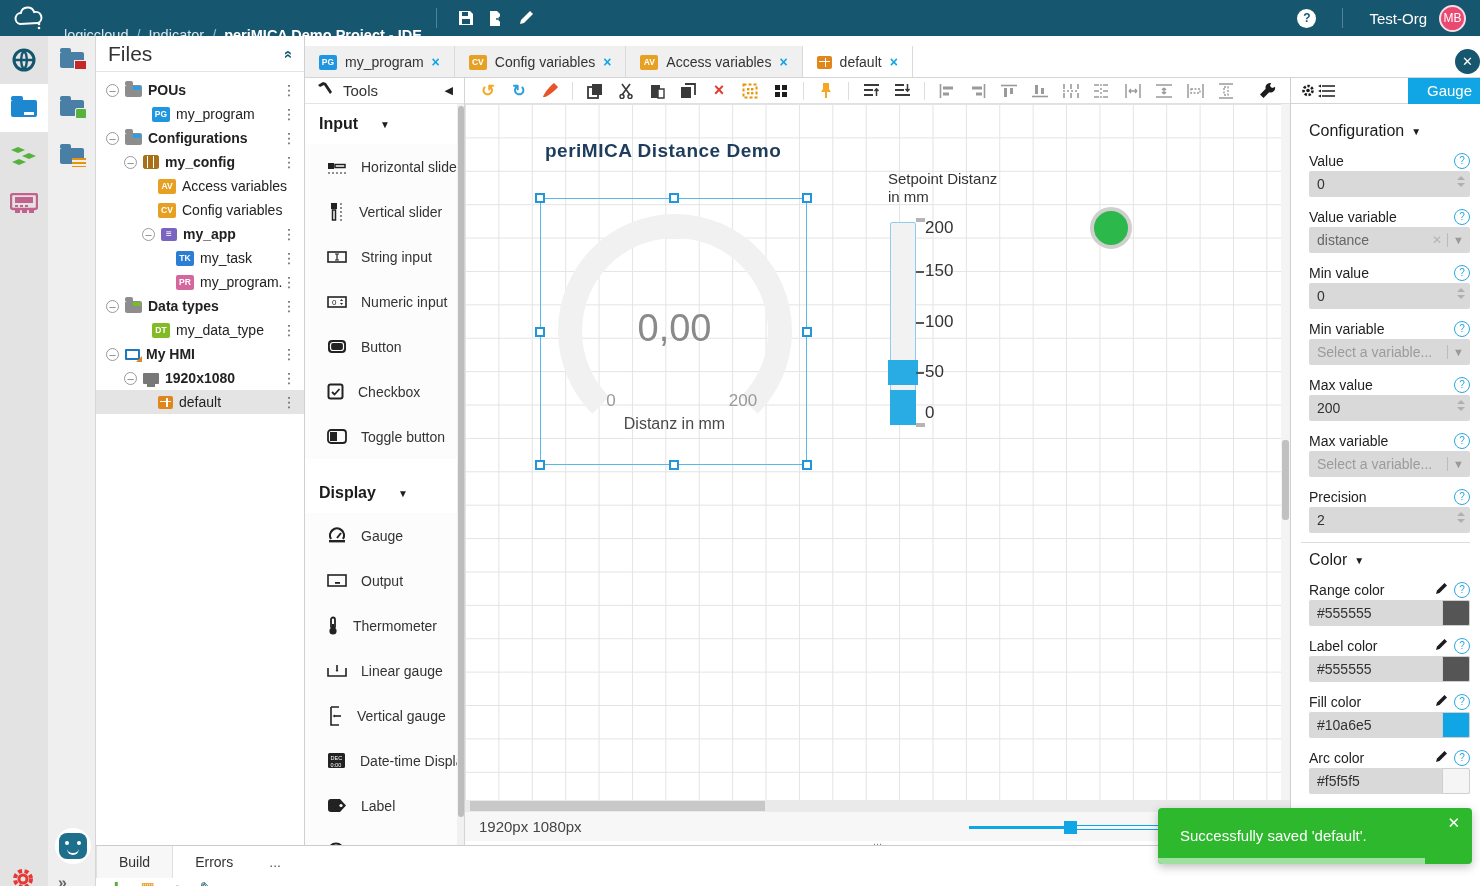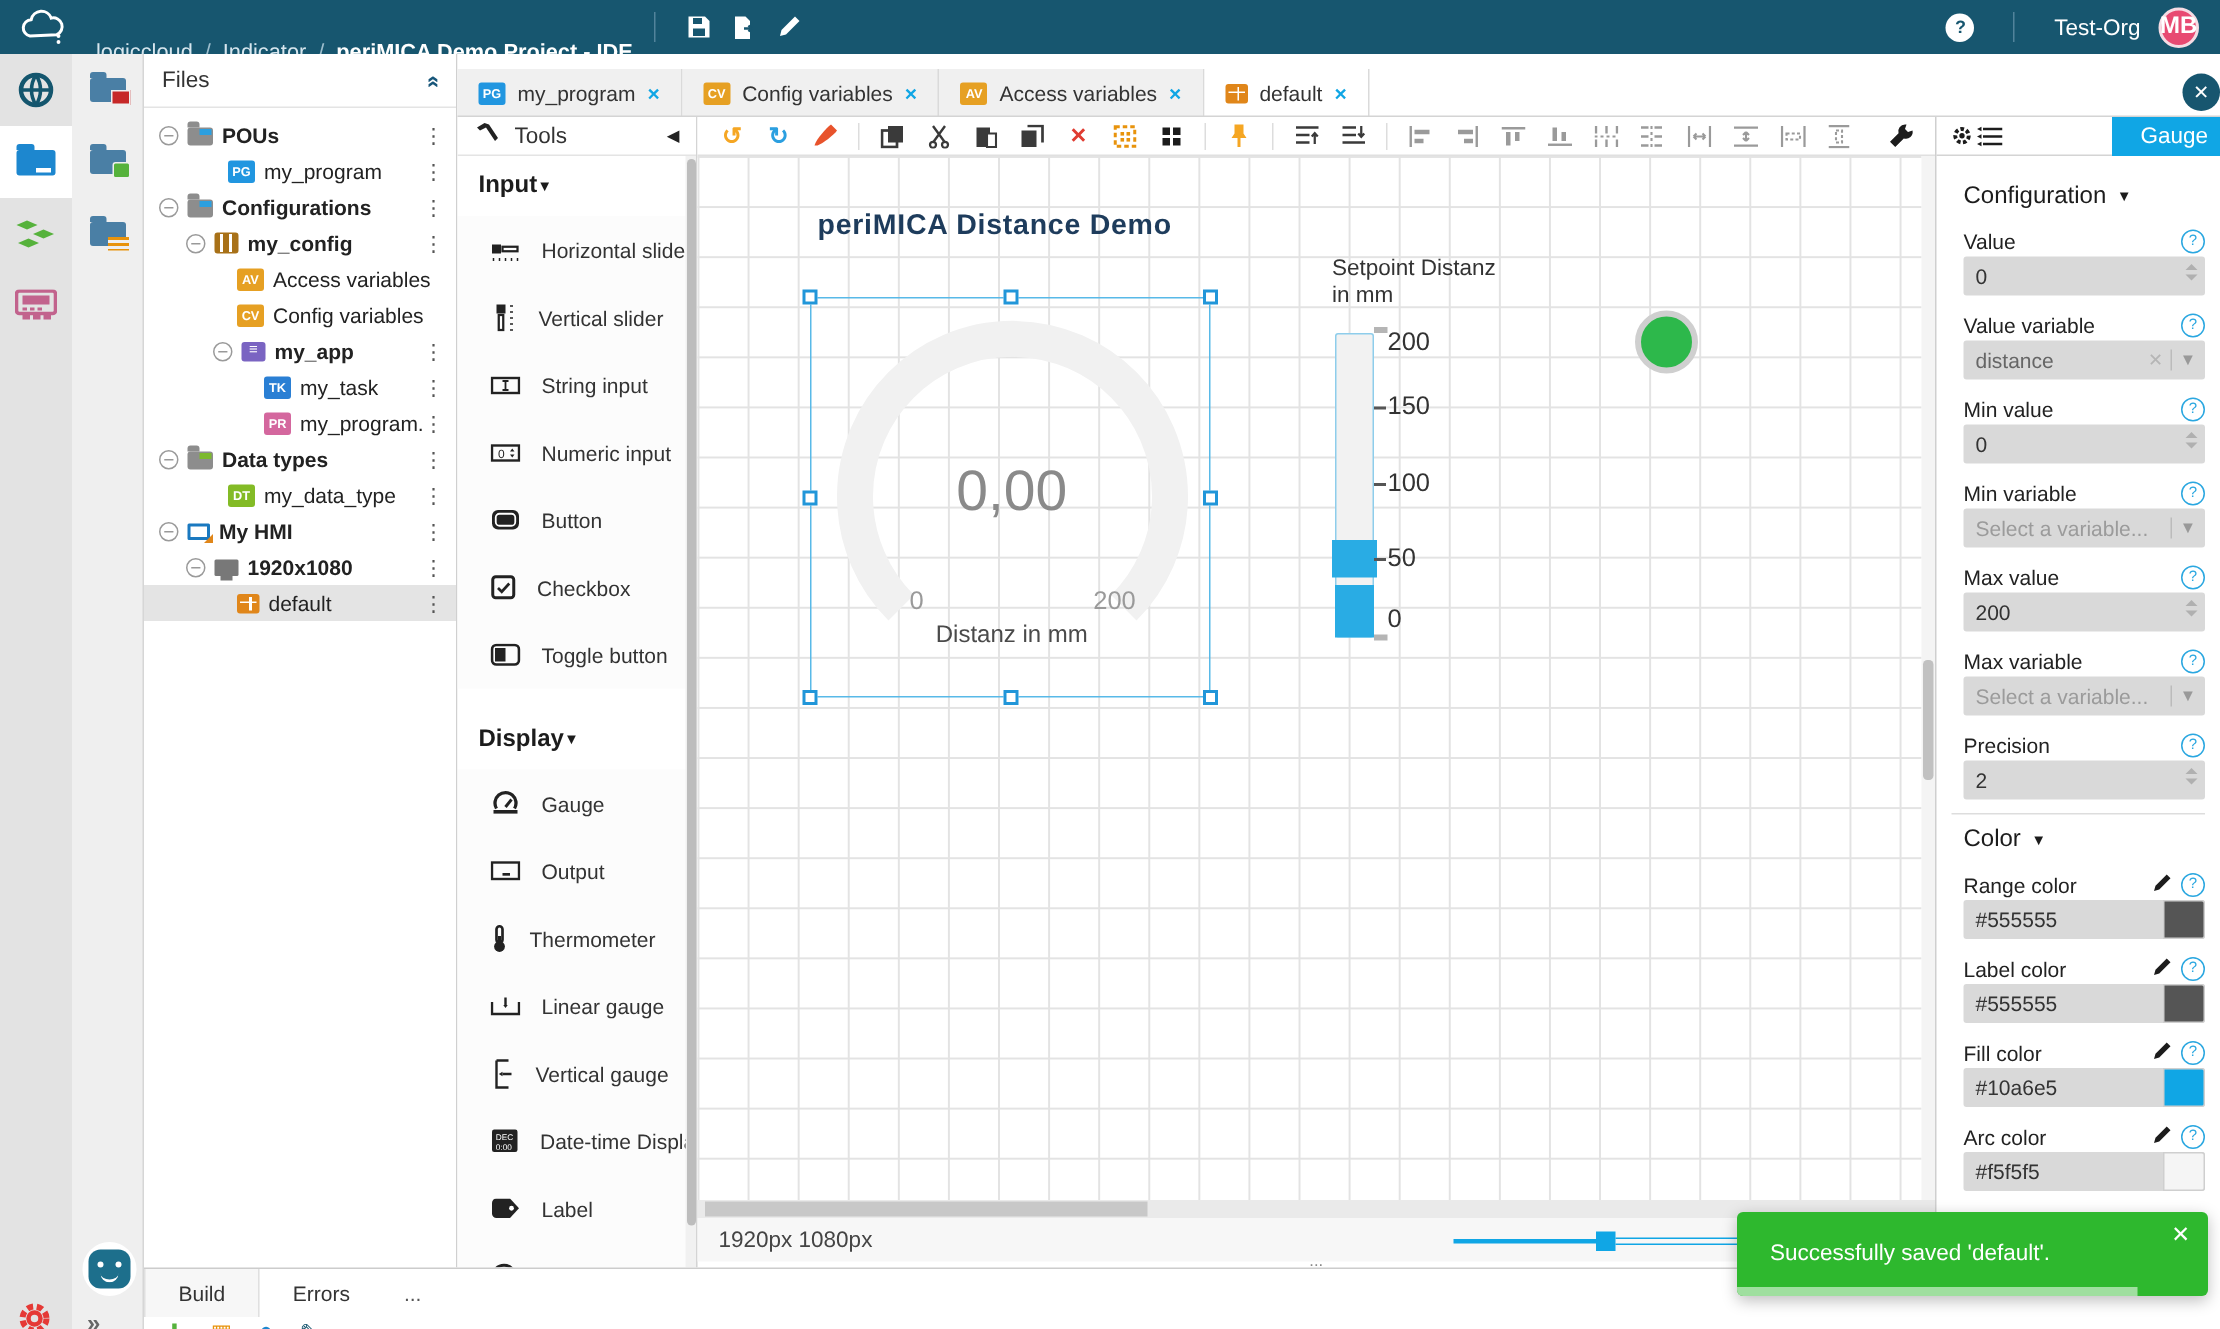--- a/index.html
+++ b/index.html
@@ -11,34 +11,34 @@
   .logo { margin-left:12px; display:flex; align-items:center; }
   .crumbs { margin-left:18px; display:flex; align-items:center; gap:8px; font-size:14.5px;margin-top:34px; }
   .crumb { color:#d7e6ee; }
   .crumb.last { color:#fff; font-weight:600; }
   .crumb-sep { color:#9dbecd; }
   .tb-div { width:1px; height:20px; background:#52839b; margin:0 14px; }
   .tb-ic { width:30px; height:24px; display:flex; align-items:center; justify-content:center; cursor:pointer; }
   .topbar-right { margin-left:auto; display:flex; align-items:center; gap:12px; margin-right:14px; }
   .help-circle { width:19px; height:19px; border-radius:50%; background:#fff; color:#17566f; font-weight:bold; font-size:12px; display:flex; align-items:center; justify-content:center; }
   .org-name { font-size:15px; color:#fff; }
-  .avatar { width:27px; height:27px; border-radius:50%; background:#e84a72; border:2px solid #f6dce4; color:#fff; font-size:16px; font-weight:bold; display:flex; align-items:center; justify-content:center; }
+  .avatar { width:27px; height:27px; border-radius:50%; background:#e84a72; border:2px solid #f6dce4; color:#fff; font-size:12px; font-weight:normal; display:flex; align-items:center; justify-content:center; }
 
   
   .rail1 { position:absolute; left:0; top:36px; width:48px; height:850px; background:#e3e3e3; }
   .rail2 { position:absolute; left:48px; top:36px; width:48px; height:850px; background:#efefef; border-right:1px solid #d6d6d6; }
   .rail-btn { width:48px; height:48px; display:flex; align-items:center; justify-content:center; cursor:pointer; }
   .rail-btn.active { background:#fff; }
   .cssfolder { position:relative; border-radius:2px; }
   .cssfolder::before { content:''; position:absolute; top:-4px; left:0; width:45%; height:4px; background:inherit; border-radius:2px 2px 0 0; }
 
   
   .files { position:absolute; left:96px; top:36px; width:209px; height:809px; background:#fff; border-right:1px solid #d0d0d0; }
   .files-head { height:36px; display:flex; align-items:center; justify-content:space-between; padding:0 12px; border-bottom:1px solid #e4e4e4; }
-  .files-title { font-size:15px; color:#333; }
+  .files-title { font-size:21px; color:#333; }
   .collapse-ic { color:#17567a; font-weight:bold; font-size:15px; transform:rotate(90deg); letter-spacing:-2px; cursor:pointer; }
   .trow { height:24px; display:flex; align-items:center; gap:6px; font-size:14px; color:#222; position:relative; cursor:pointer; }
   .trow.selected { background:#e4e4e4; }
   .tlabel { white-space:nowrap; font-weight:600; }
   .tlabel.plain { font-weight:400; }
   .exp { width:13px; height:13px; min-width:13px; border:1px solid #9a9a9a; border-radius:50%; color:#777; font-size:11px; line-height:10px; text-align:center; background:#fff; }
   .kebab { position:absolute; right:8px; color:#555; font-size:14px; letter-spacing:0; cursor:pointer; }
   .badge { width:18px; height:15px; min-width:18px; border-radius:2px; color:#fff; font-size:8.5px; font-weight:bold; display:flex; align-items:center; justify-content:center; }
   .folder16 { width:17px; min-width:17px; height:12px; background:#8d8d8d; margin-top:2px; }
   .folder16::after { content:''; position:absolute; width:8px; height:4px; margin-left:8px; margin-top:1px; }
@@ -60,21 +60,21 @@
   .tab { display:flex; align-items:center; gap:8px; padding:0 14px; background:#f0f0f0; border-right:1px solid #dadada; font-size:14px; color:#333; cursor:pointer; }
   .tab.active { background:#fff; }
   .tab-close { color:#10a6e5; font-size:14px; font-weight:bold; cursor:pointer; }
   .tabline { position:absolute; left:305px; top:77px; width:1175px; height:1px; background:#d4d4d4; }
   .screen-close { position:absolute; left:1455px; top:49px; width:25px; height:25px; border-radius:50%; background:#17566f; color:#fff; display:flex; align-items:center; justify-content:center; font-size:13px; cursor:pointer; }
 
   
   .tools { position:absolute; left:305px; top:78px; width:160px; height:767px; background:#fff; overflow:hidden; }
   .tools-head { height:26px; display:flex; align-items:center; gap:10px; padding:0 12px; border-bottom:1px solid #e4e4e4; font-size:15px; }
   .tools-collapse { margin-left:auto; color:#222; font-size:11px; cursor:pointer; }
-  .tsection { height:40px; display:flex; align-items:center; gap:0; padding:0 14px; font-size:16px; font-weight:600; color:#1c1c1c; background:#fff; cursor:pointer; }
+  .tsection { height:40px; display:flex; align-items:center; gap:22px; padding:0 14px; font-size:16px; font-weight:600; color:#1c1c1c; background:#fff; cursor:pointer; }
   .caret { font-size:10px; color:#1c1c1c; }
   .titem { height:45px; display:flex; align-items:center; gap:14px; padding-left:22px; font-size:14px; color:#333; background:#fcfcfc; cursor:grab; }
   .titem svg { flex:none; }
   .tools-scroll { position:absolute; right:0; top:26px; width:8px; height:741px; background:#f1f1f1; }
   .tools-thumb { position:absolute; left:1px; top:2px; width:6px; height:96%; border-radius:3px; background:#bdbdbd; }
   .tools-border { position:absolute; left:464px; top:78px; width:1px; height:767px; background:#d4d4d4; }
 
   
   .ctoolbar { position:absolute; left:465px; top:78px; width:825px; height:26px; background:#fff; border-bottom:1px solid #e0e0e0; display:flex; align-items:center; gap:13px; padding:0 14px; }
   .ct { width:18px; height:18px; display:flex; align-items:center; justify-content:center; cursor:pointer; font-size:16px; }

